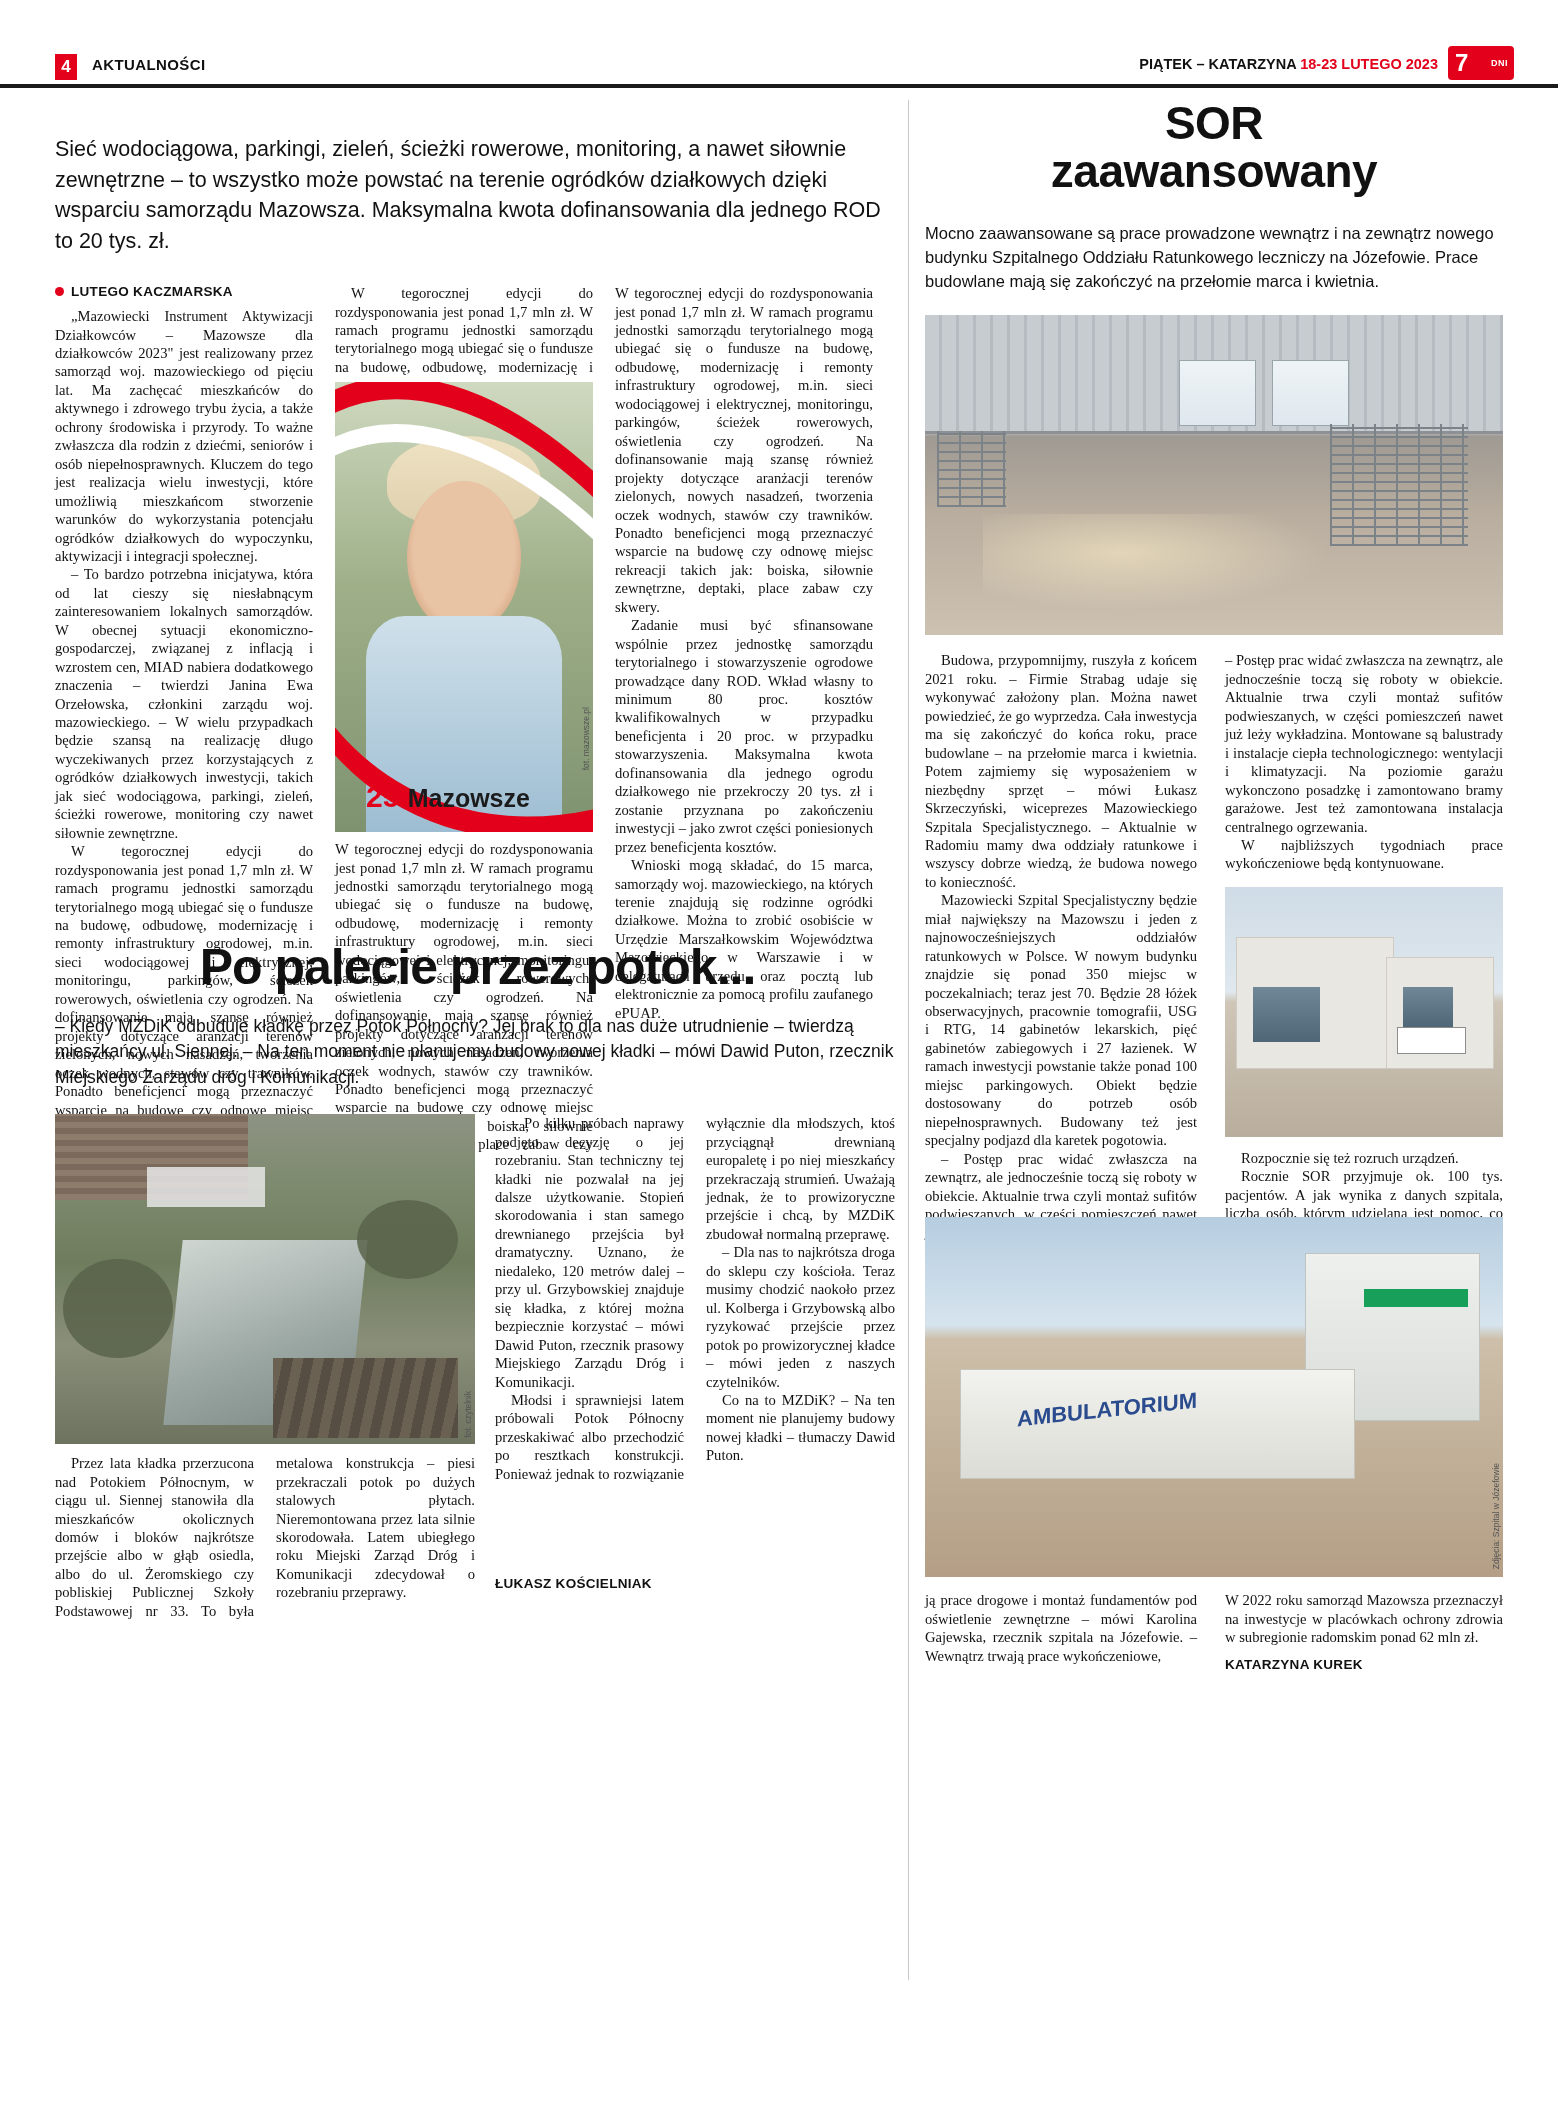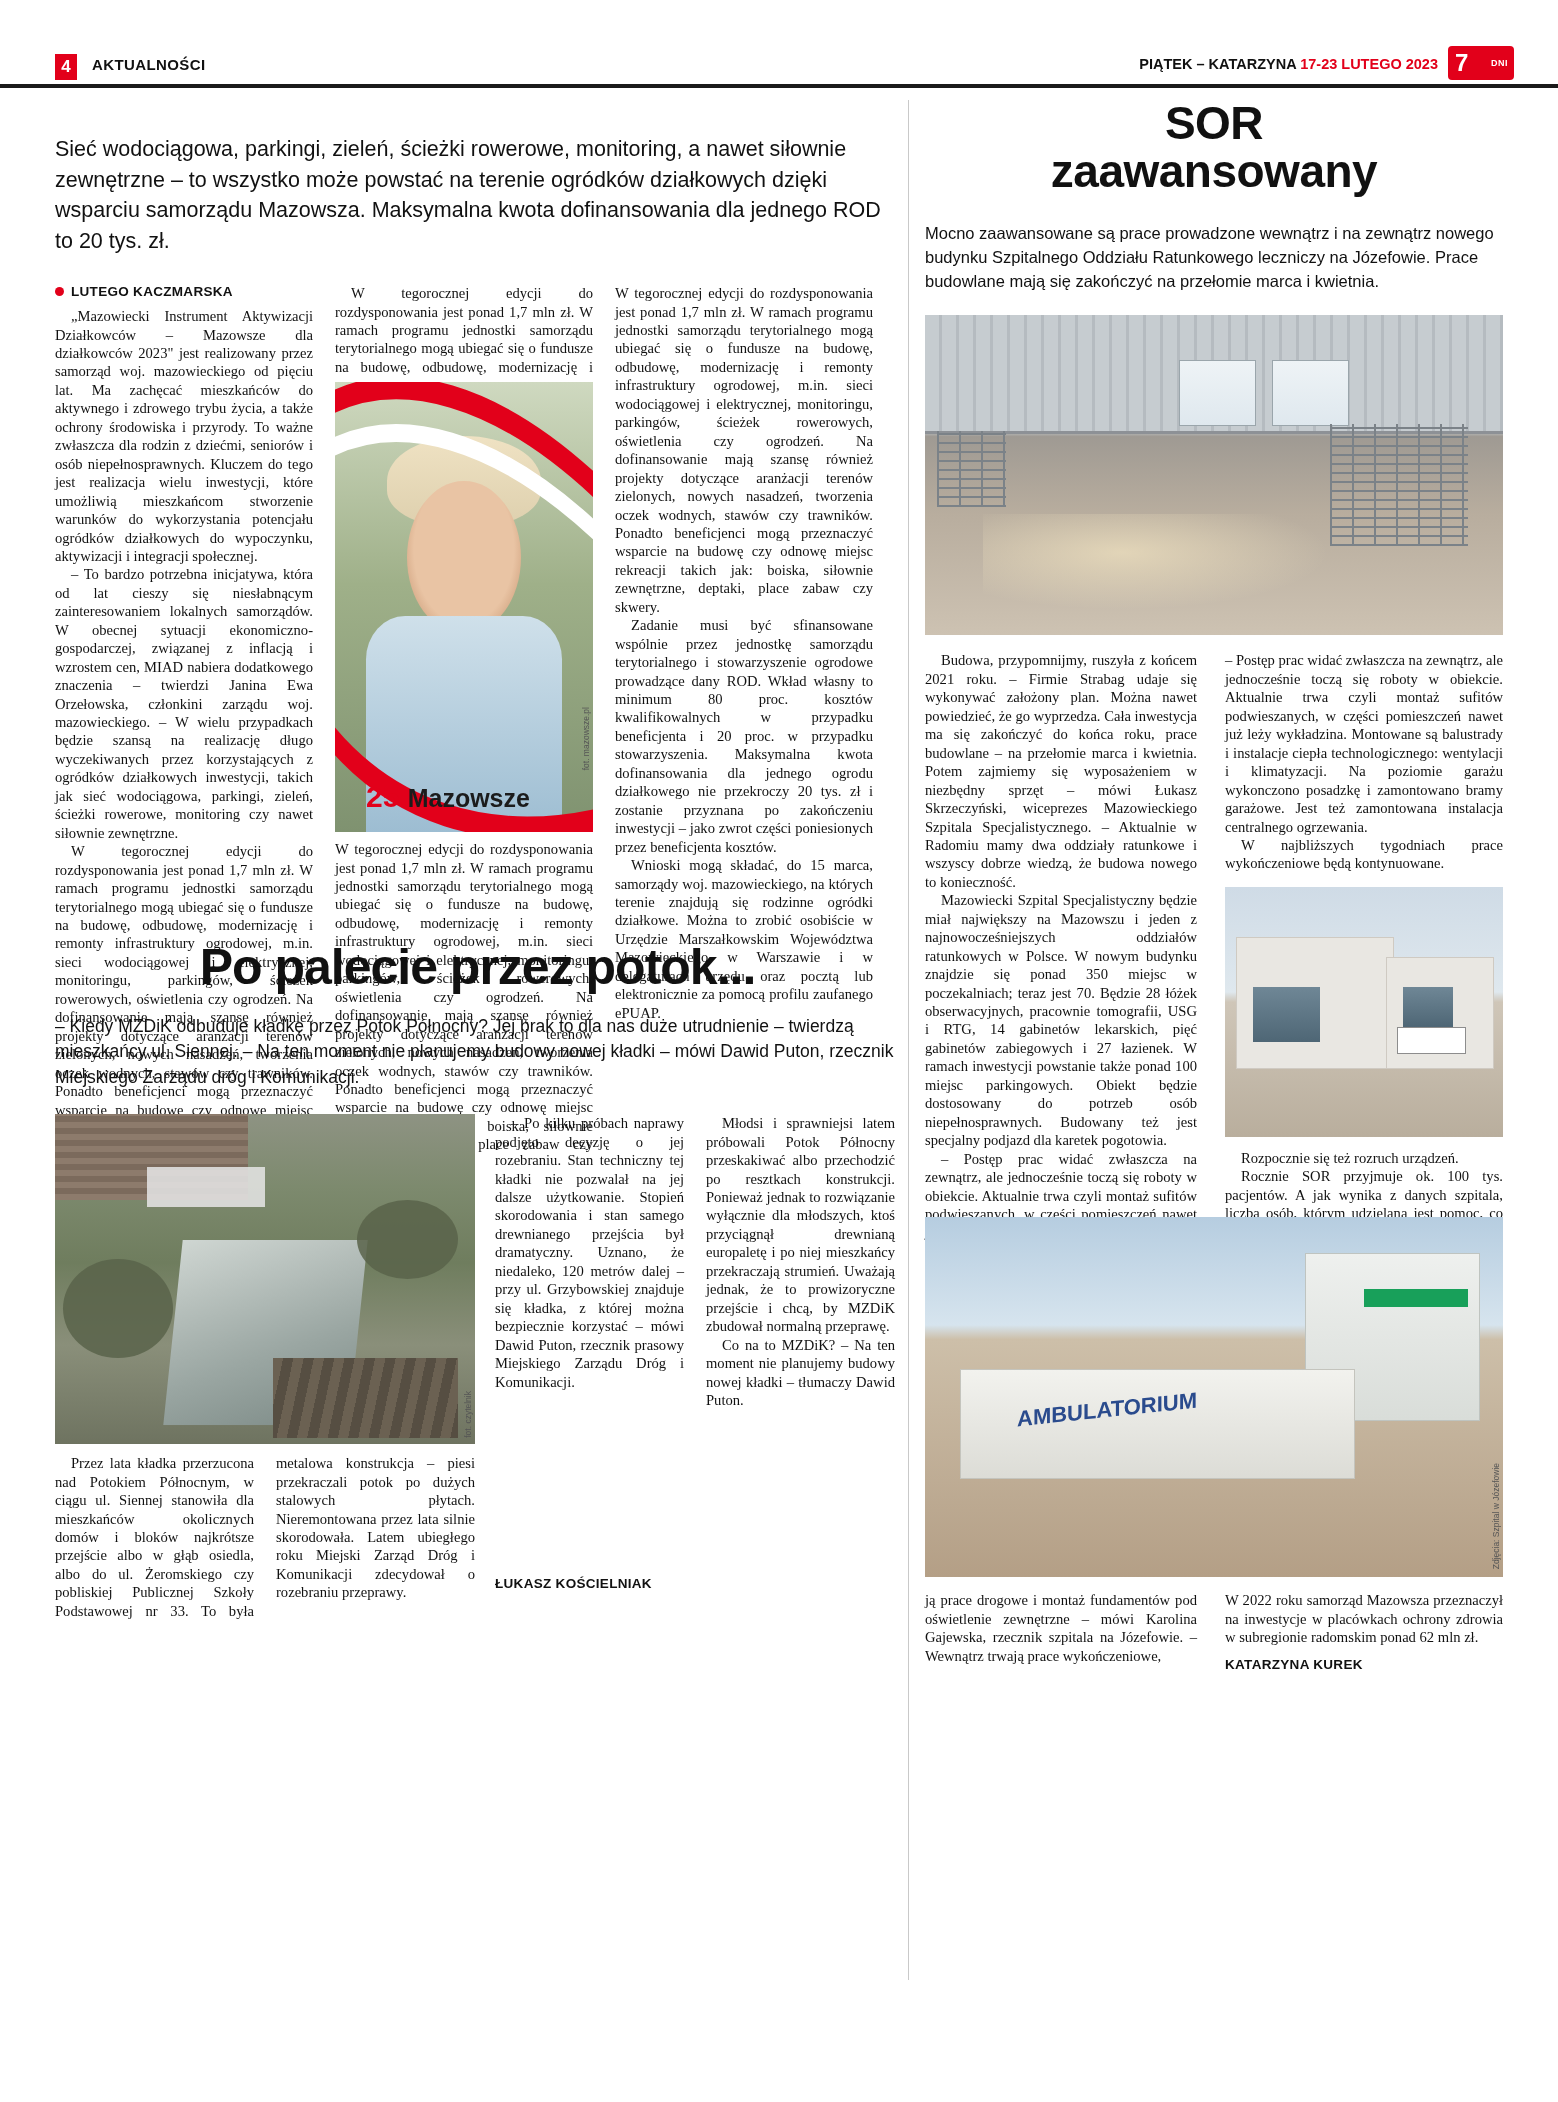--- a/index.html
+++ b/index.html
@@ -114,21 +114,21 @@
 </style>
 </head>
 <body>
 
 <div class="page">
 
   <div class="masthead">
     <div class="pagenum">4</div>
     <div class="section-label">AKTUALNOŚCI</div>
     <div class="issue-date">
-      <span>PIĄTEK – KATARZYNA </span><span class="red">17-23 LUTEGO 2023</span>
+      <span>PIĄTEK – KATARZYNA </span><span class="red">18-23 LUTEGO 2023</span>
     </div>
     <div class="logo">
       <span class="seven">7</span>
       <span class="dni">DNI</span>
     </div>
     <div class="rule"></div>
   </div>
 
   <div class="vrule"></div>
 
@@ -197,20 +197,21 @@
           <div class="planks"></div>
           <div class="bush" style="left:2%;top:44%;width:26%;height:30%;"></div>
           <div class="bush" style="right:4%;top:26%;width:24%;height:24%;"></div>
         </div>
         <div class="credit" style="right:2px;bottom:6px;">fot. czytelnik</div>
       </div>
 
       <div style="position:absolute;left:440px;top:0;width:400px;" class="body cols2">
         <p>– Po kilku próbach naprawy podjęto decyzję o jej rozebraniu. Stan techniczny tej kładki nie pozwalał na jej dalsze użytkowanie. Stopień skorodowania i stan samego drewnianego przejścia był dramatyczny. Uznano, że niedaleko, 120 metrów dalej – przy ul. Grzybowskiej znajduje się kładka, z której można bezpiecznie korzystać – mówi Dawid Puton, rzecznik prasowy Miejskiego Zarządu Dróg i Komunikacji.</p>
         <p>Młodsi i sprawniejsi latem próbowali Potok Północny przeskakiwać albo przechodzić po resztkach konstrukcji. Ponieważ jednak to rozwiązanie wyłącznie dla młodszych, ktoś przyciągnął drewnianą europaletę i po niej mieszkańcy przekraczają strumień. Uważają jednak, że to prowizoryczne przejście i chcą, by MZDiK zbudował normalną przeprawę.</p>
+        <p>– Dla nas to najkrótsza droga do sklepu czy kościoła. Teraz musimy chodzić naokoło przez ul. Kolberga i Grzybowską albo ryzykować przejście przez potok po prowizorycznej kładce – mówi jeden z naszych czytelników.</p>
         <p>Co na to MZDiK? – Na ten moment nie planujemy budowy nowej kładki – tłumaczy Dawid Puton.</p>
       </div>
 
       <div style="position:absolute;left:0;top:340px;width:420px;" class="body cols2">
         <p>Przez lata kładka przerzucona nad Potokiem Północnym, w ciągu ul. Siennej stanowiła dla mieszkańców okolicznych domów i bloków najkrótsze przejście albo w głąb osiedla, albo do ul. Żeromskiego czy pobliskiej Publicznej Szkoły Podstawowej nr 33. To była metalowa konstrukcja – piesi przekraczali potok po dużych stalowych płytach. Nieremontowana przez lata silnie skorodowała. Latem ubiegłego roku Miejski Zarząd Dróg i Komunikacji zdecydował o rozebraniu przeprawy.</p>
       </div>
 
       <div style="position:absolute;left:440px;top:452px;width:400px;">
         <div class="sig">ŁUKASZ KOŚCIELNIAK</div>
       </div>

